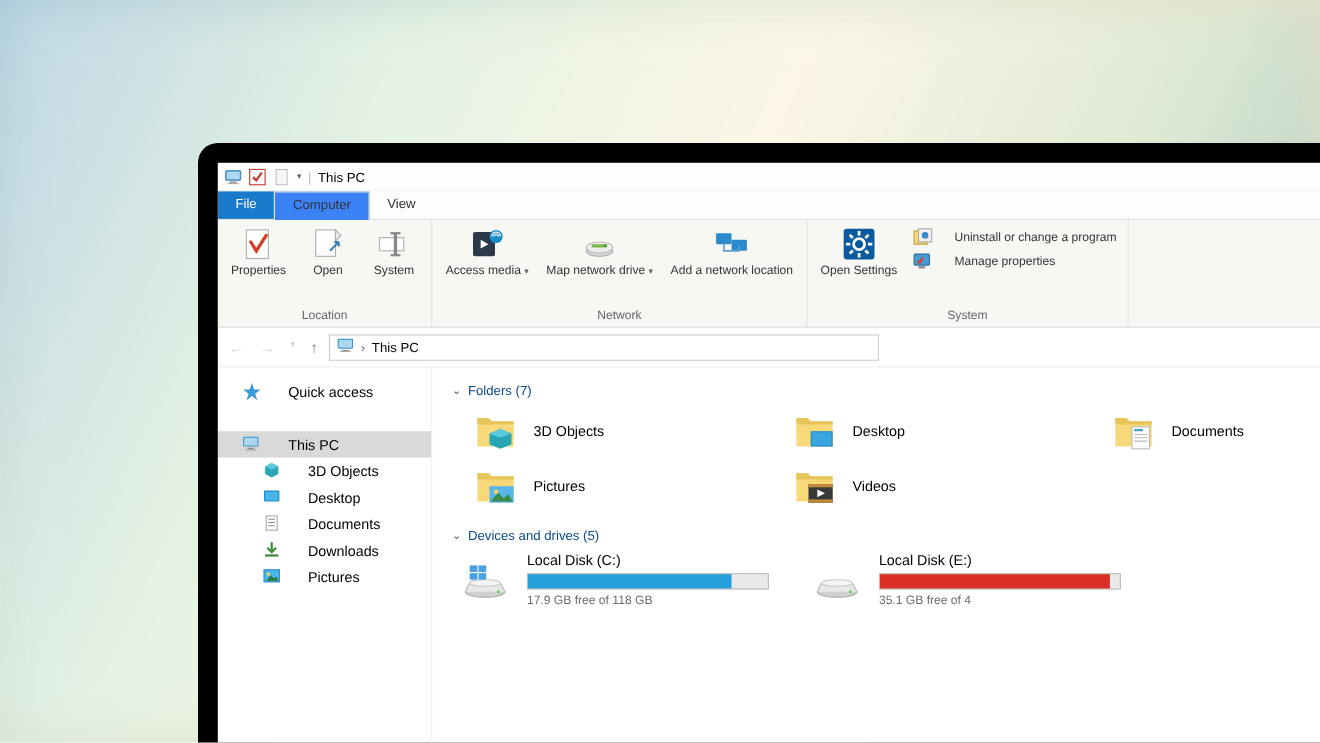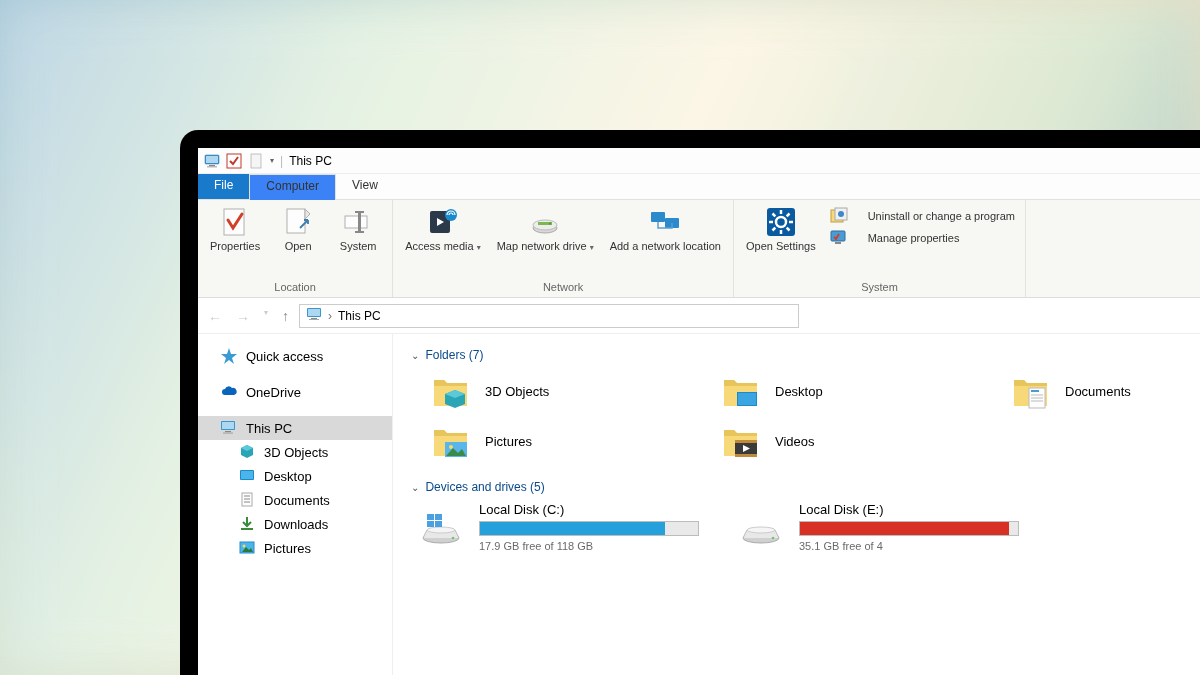--- a/index.html
+++ b/index.html
@@ -69,21 +69,21 @@
 .navbar { height: 36px; border-bottom: 1px solid #eee; display: flex; align-items: center; padding: 0 8px; gap: 8px; }
 .nav-arrows { display: flex; gap: 10px; color: #888; font-size: 14px; }
 .nav-arrows span { cursor: pointer; padding: 2px; }
 .nav-arrows .disabled { color: #ccc; }
 .addr { flex: 1; border: 1px solid #ccc; height: 24px; display: flex; align-items: center; padding: 0 6px; font-size: 12px; gap: 6px; background: #fff; max-width: 500px; }
 .addr .addr-chev { color: #777; }
 
 
 .body { display: flex; height: calc(100% - 26px - 26px - 98px - 36px); }
 .sidebar { width: 195px; border-right: 1px solid #eee; padding: 10px 0; font-size: 13px; overflow: hidden; }
-.side-item { display: flex; align-items: center; gap: 8px; padding: 3px 8px 3px 22px; cursor: pointer; white-space: nowrap; }
+.side-item { display: flex; align-items: center; gap: 24px; padding: 3px 8px 3px 22px; cursor: pointer; white-space: nowrap; }
 .side-item.child { padding-left: 40px; }
 .side-item.selected { background: #d9d9d9; }
 .side-item .sicon { width: 18px; height: 18px; display: inline-flex; align-items: center; justify-content: center; font-size: 14px; }
 .side-gap { height: 12px; }
 
 .content { flex: 1; padding: 10px 18px; overflow: hidden; }
 .section-header { display: flex; align-items: center; gap: 6px; font-size: 12px; color: #0a4a8a; margin: 4px 0 8px; cursor: pointer; }
 .section-header .chev { font-size: 10px; color: #555; }
 .folder-grid { display: flex; flex-wrap: wrap; gap: 8px 60px; margin-left: 20px; margin-bottom: 18px; }
 .folder-item { display: flex; align-items: center; gap: 12px; width: 230px; font-size: 13px; cursor: pointer; }
@@ -290,28 +290,20 @@
     <div class="sidebar">
       <div class="side-item">
         <span class="sicon">
           <svg width="18" height="18" viewBox="0 0 18 18">
                 <polygon points="9,1 11,7 17,7 12,11 14,17 9,13 4,17 6,11 1,7 7,7" fill="#3a9ad4"></polygon>
               </svg>
         </span>
         <span>Quick access</span>
       </div>
       <div class="side-gap"></div>
-      <div class="side-item">
-        <span class="sicon">
-          <svg width="18" height="18" viewBox="0 0 18 18">
-                <path d="M5 12 a3 3 0 0 1 0-6 a4 4 0 0 1 7-1 a3 3 0 0 1 2 7 Z" fill="#0a64bc"></path>
-              </svg>
-        </span>
-        <span>OneDrive</span>
-      </div>
       <div class="side-gap"></div>
       <div class="side-item selected">
         <span class="sicon">
           <svg width="18" height="18" viewBox="0 0 18 18">
                 <rect x="1" y="2" width="14" height="9" rx="1" fill="#3a95d4"></rect>
                 <rect x="2" y="3" width="12" height="7" fill="#aed8f0"></rect>
                 <rect x="5" y="12" width="6" height="1.2" fill="#888"></rect>
                 <rect x="3" y="13.5" width="10" height="1.2" fill="#aaa"></rect>
               </svg>
         </span>

